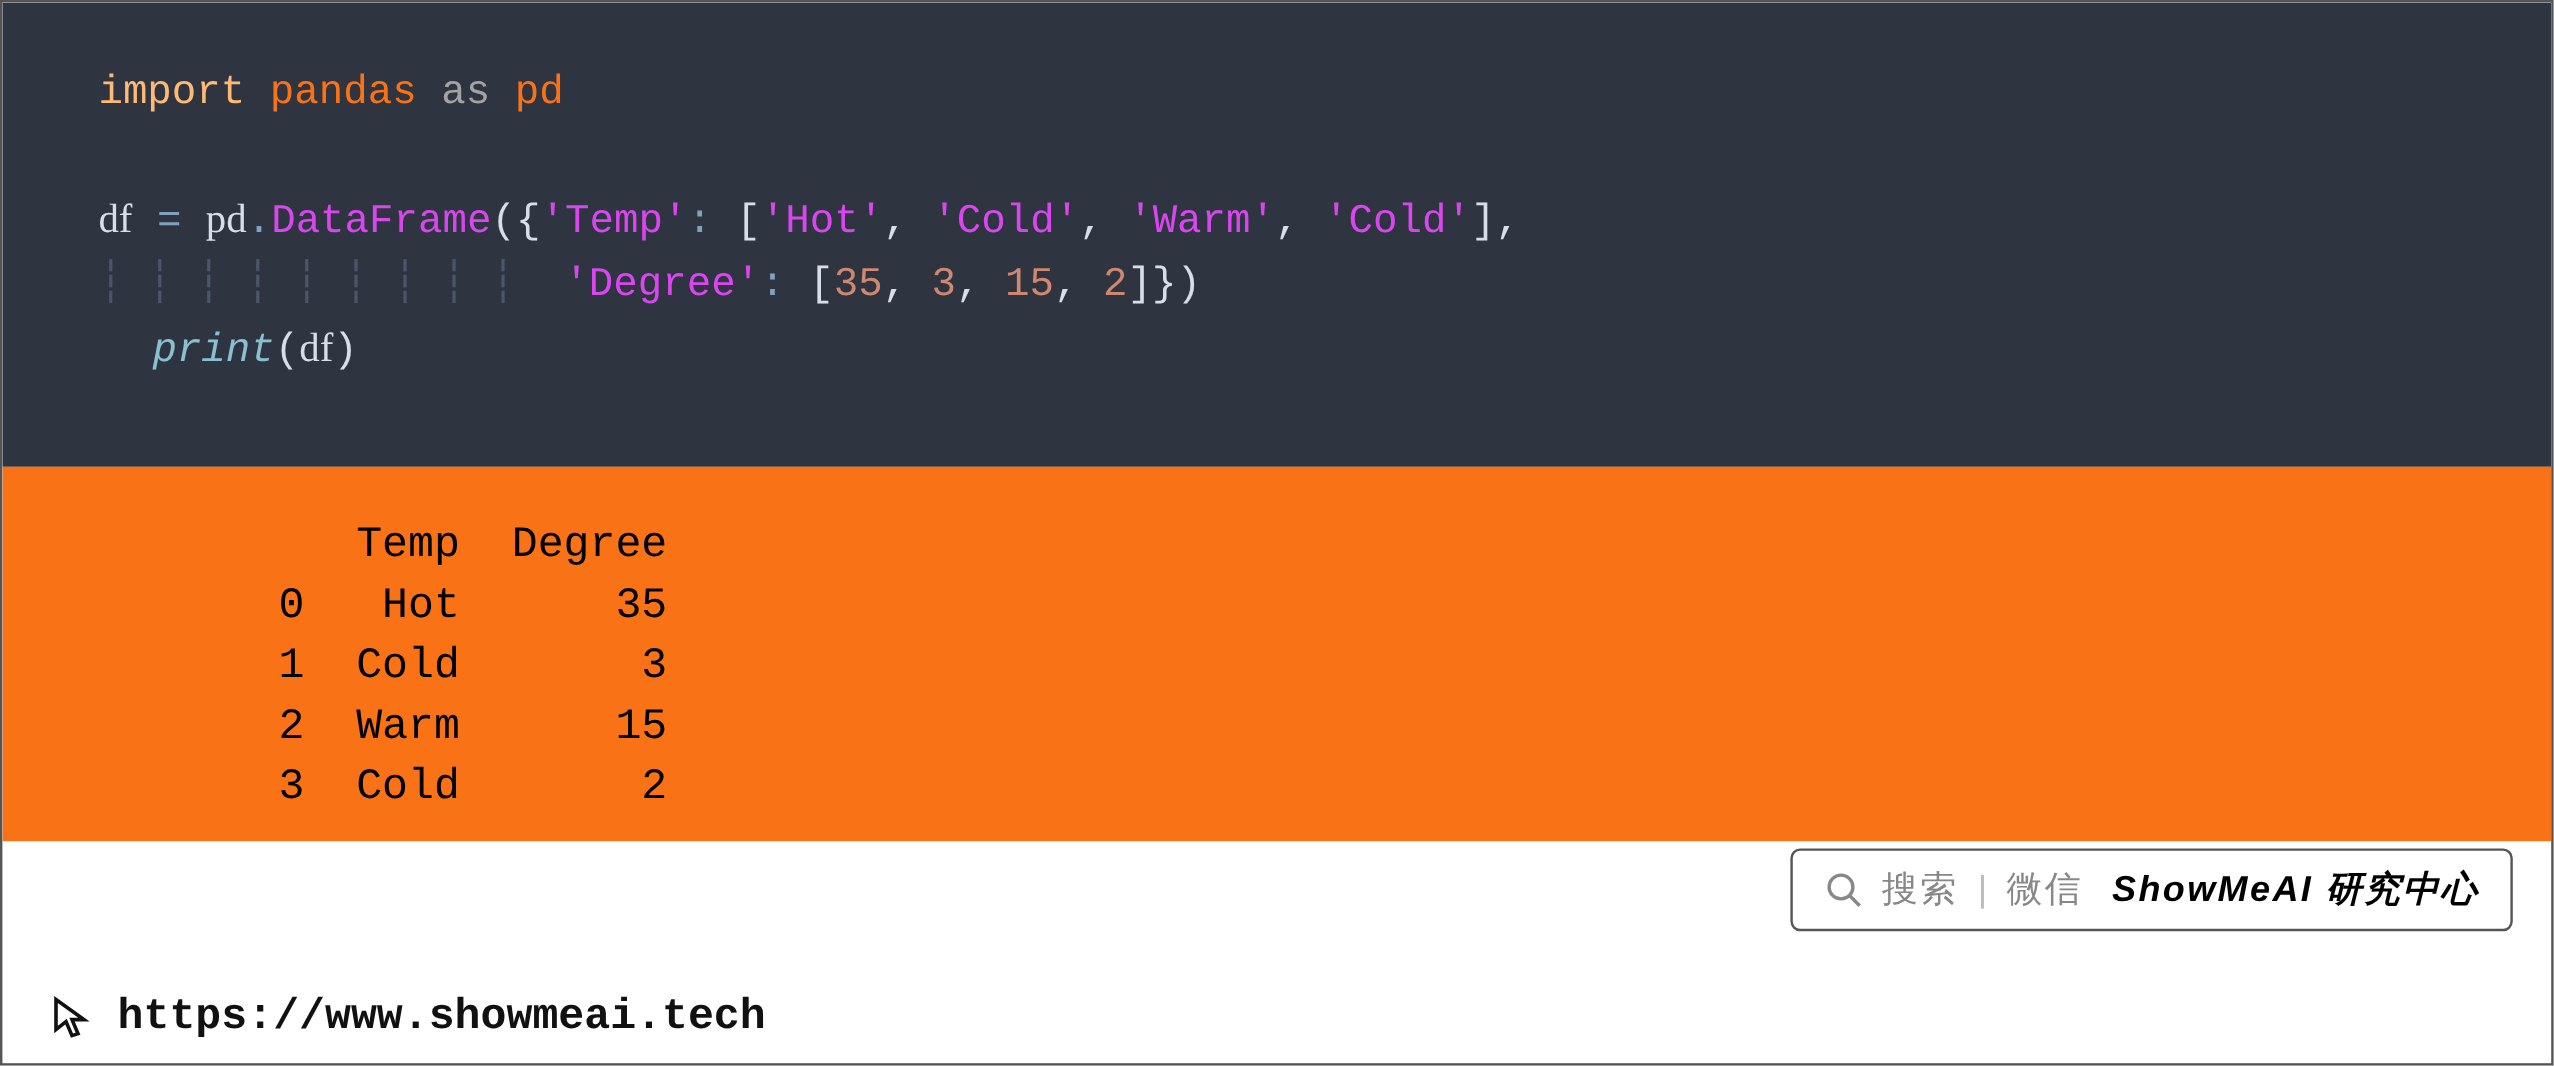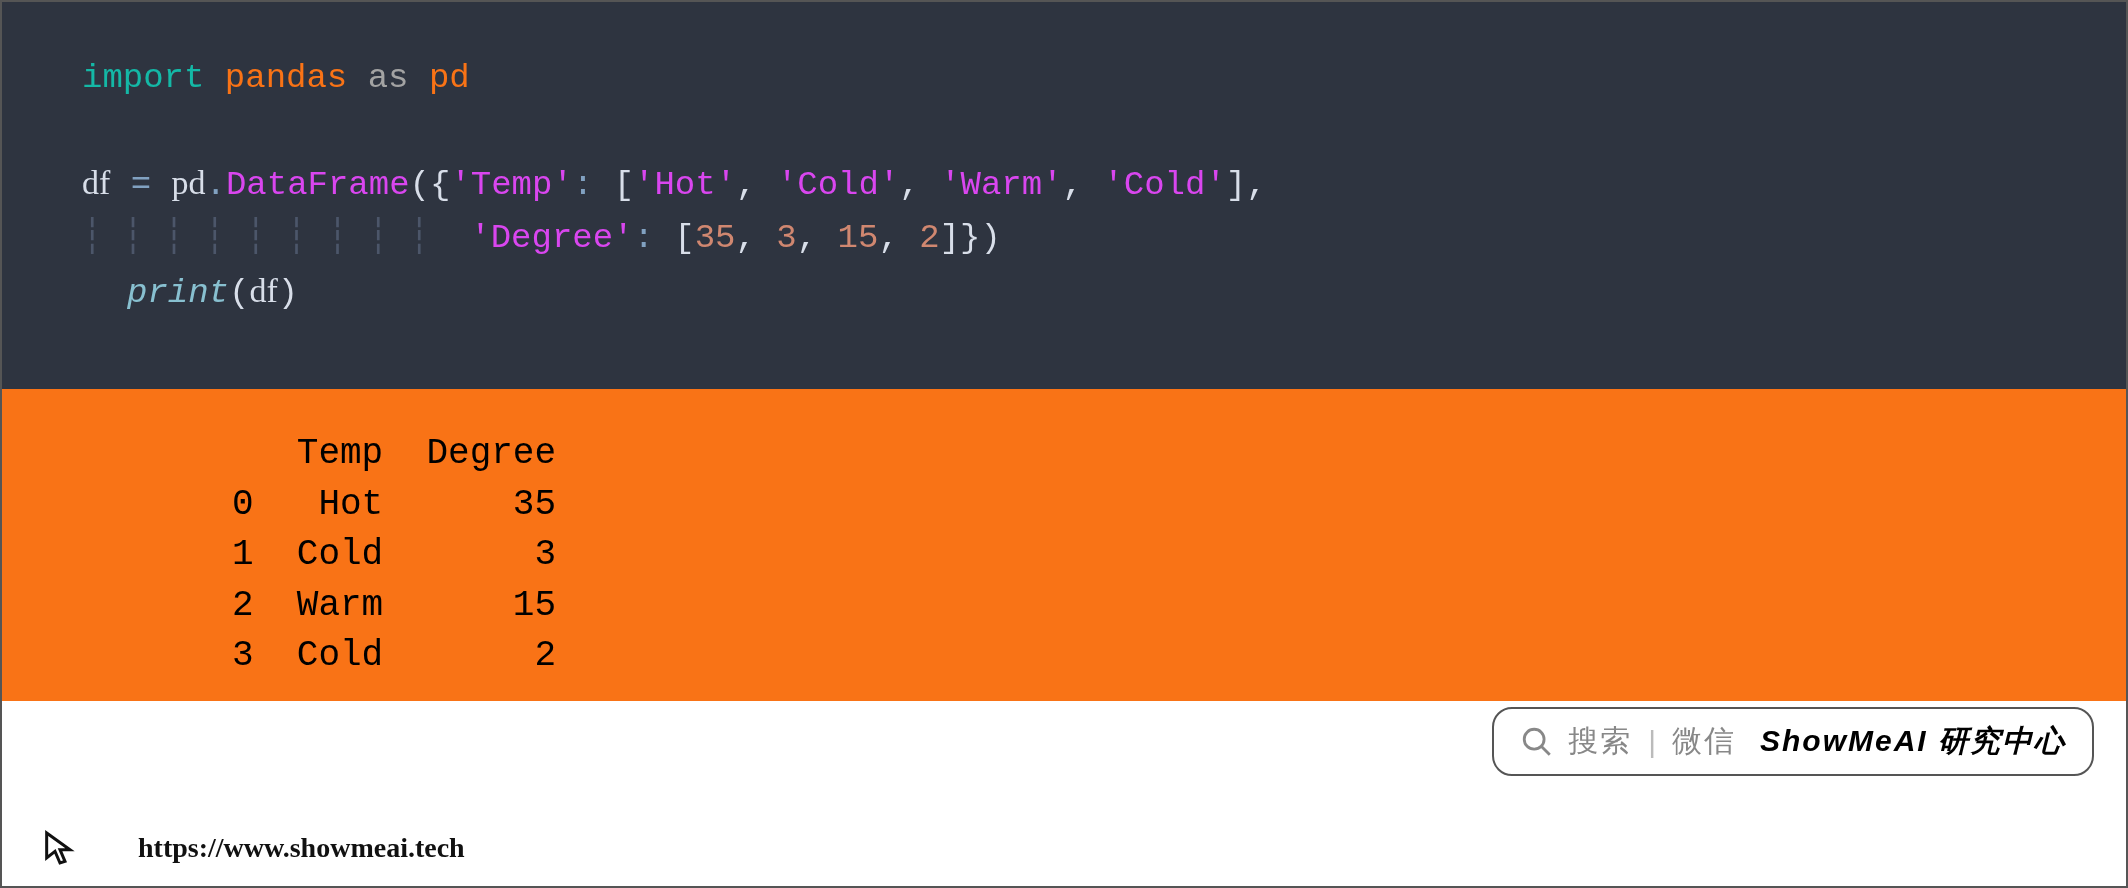--- a/index.html
+++ b/index.html
@@ -13,21 +13,21 @@
   }
   .code-block {
     background: #2e3440;
     padding: 50px 80px 70px 80px;
     font-family: "Consolas", "Monaco", "Courier New", monospace;
     font-size: 34px;
     line-height: 1.55;
     color: #d8dee9;
     white-space: pre;
   }
-  .kw-import { color: #14b8a6; }
+  .kw-import { color: #fdba74; }
   .kw-as { color: #a3a3a3; }
   .mod { color: #f97316; }
   .var { color: #d8dee9; font-family: Liberation Serif, serif; }
   .op { color: #81a1c1; }
   .cls { color: #d946ef; }
   .str { color: #d946ef; }
   .num { color: #d08770; }
   .punc { color: #d8dee9; }
   .fn { color: #88c0d0; font-style: italic; margin-left: 45px; }
   .indent-guide { color: #4c566a; }
@@ -46,32 +46,31 @@
     left: 38px;
     display: flex;
     align-items: center;
     gap: 18px;
   }
   .cursor-icon {
     width: 40px;
     height: 40px;
   }
   .footer-url {
-    font-family: Liberation Serif, serif;
-    font-size: 28px;
+    font-family: Liberation Mono, monospace;
+    font-size: 36px;
     font-weight: 700;
     color: #111;
-    margin-left: 40px;
   }
   .search-badge {
     position: absolute;
     right: 32px;
     bottom: 110px;
     border: 2px solid #555;
-    border-radius: 20px;
+    border-radius: 8px;
     padding: 12px 26px;
     display: flex;
     align-items: center;
     gap: 14px;
     background: #fff;
   }
   .search-icon {
     width: 34px;
     height: 34px;
     color: #888;

